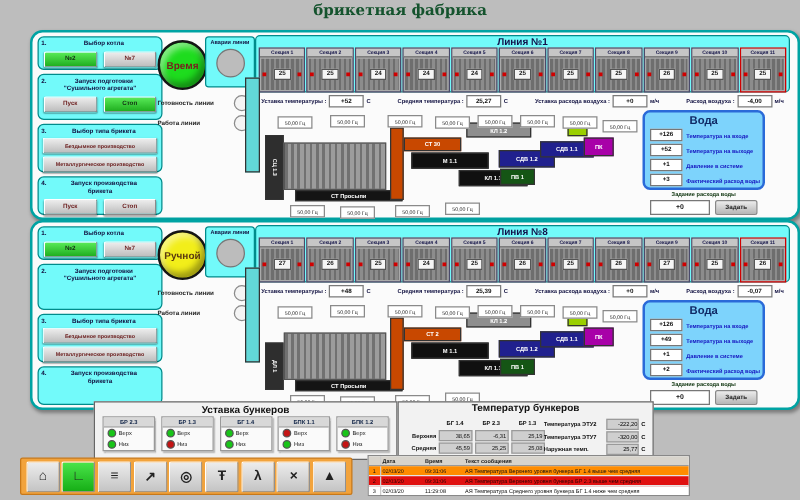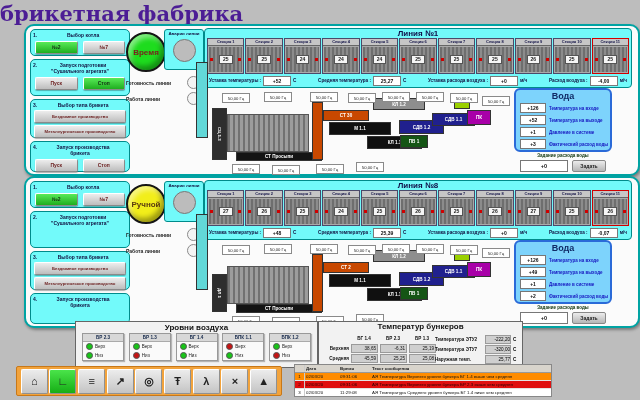--- a/index.html
+++ b/index.html
@@ -1,18 +1,18 @@
 <!DOCTYPE html>
 <html><head>
 <meta charset="utf-8">
 <style>
   html,body{margin:0;padding:0;background:#bdbdbd;font-family:"Liberation Sans",sans-serif;}
   .screen{position:relative;width:640px;height:400px;background:#bdbdbd;overflow:hidden;}
-  .title{position:absolute;top:1px;left:0;right:0;text-align:left;
-         font-family:"DejaVu Serif",serif;font-weight:bold;font-size:21px;color:#4c1d95;}
+  .title{position:absolute;top:1px;left:0;right:0;text-align:center;
+         font-family:"DejaVu Serif",serif;font-weight:bold;font-size:12px;color:#14532d;}
 
   
   .line-panel{position:absolute;left:24px;width:612px;height:148px;background:#fbfbfb;
               border:2px solid #00a3a3;border-radius:10px;box-shadow:1px 2px 3px rgba(0,0,0,.35);}
   #line0{top:24px}#line1{top:176px}
 
   .ctrl-col{position:absolute;left:4px;top:3px;width:100px;display:flex;flex-direction:column;gap:3px;}
   .ctrl-box{background:#72fafa;border:1px solid #008b8b;border-radius:5px;padding:2px 2px 1px;box-sizing:border-box;}
   .ctrl-box.b1{height:27px}.ctrl-box.b2{height:37px}.ctrl-box.b3{height:39px}.ctrl-box.b4{height:31px}
   .ctrl-title{display:flex;font-size:5px;font-weight:bold;color:#101040;line-height:6px;}
@@ -34,21 +34,21 @@
                box-shadow:inset -3px -4px 5px rgba(0,0,0,.35),inset 3px 4px 5px rgba(255,255,255,.45);}
   .alarm-box{position:absolute;left:138px;top:3px;width:40px;height:41px;background:#72fafa;
              border:1px solid #008b8b;border-radius:3px;text-align:center;box-sizing:border-box;}
   .abt{font-size:4.4px;font-weight:bold;color:#101040;margin-top:1px;line-height:5px}
   .alarm-lamp{width:21px;height:21px;border-radius:50%;background:#bcbcbc;border:1px solid #777;margin:3px auto 0}
 
   .ind-row{position:absolute;left:100px;display:flex;align-items:center;gap:3px}
   .ind-row .lab{width:58px;font-size:5px;font-weight:bold;color:#1c1c1c;text-align:left}
   .ind-lamp{width:11px;height:11px;border-radius:50%;background:#f4f4f4;border:1px solid #8a8a8a}
 
-  .sections-box{position:absolute;left:178px;top:2px;width:428px;height:60px;background:#72fafa;
+  .sections-box{position:absolute;left:178px;top:2px;width:428px;height:46px;background:#72fafa;
                 border:1px solid #008b8b;border-radius:4px;box-sizing:border-box;}
   .line-title{text-align:center;font-size:8px;font-weight:bold;color:#10104a;line-height:9px}
   .sect-row{display:flex;gap:1px;padding:0 2px;height:36px}
   .sect{flex:1;background:#aaaaaa;border:1px solid #4a4a6a;display:flex;flex-direction:column;min-width:0}
   .sect.alarm{border-color:#d00000}
   .sect-name{font-size:4px;font-weight:bold;color:#16164a;text-align:center;line-height:6px;
              background:#c6c6c6;border-bottom:1px solid #666;white-space:nowrap;overflow:hidden}
   .sect-body{flex:1;margin:1px;background:repeating-linear-gradient(90deg,#6e6e6e 0 2px,#8c8c8c 2px 4px);
              position:relative;display:flex;align-items:center;justify-content:center}
   .sect-body::before,.sect-body::after{content:"";position:absolute;top:45%;width:3px;height:3px;background:#d00000}
@@ -531,21 +531,21 @@
         </div>
         <div class="w-set-lab">Задание расхода воды</div>
         <div class="w-set-row">
           <div class="w-input">+0</div>
           <div class="w-btn">Задать</div>
         </div>
       </div>
     </section>
 
   <div class="bunker-levels">
-    <div class="bl-title">Уровни воздуха</div>
+    <div class="bl-title">Уставка бункеров</div>
     <div class="bl-cards" id="blCards">
         <div class="bl-card">
           <div class="bl-name">БР 2.3</div>
           <div class="bl-led">
             <div class="led green"></div>
             <div>Верх</div>
           </div>
           <div class="bl-led">
             <div class="led green"></div>
             <div>Низ</div>

